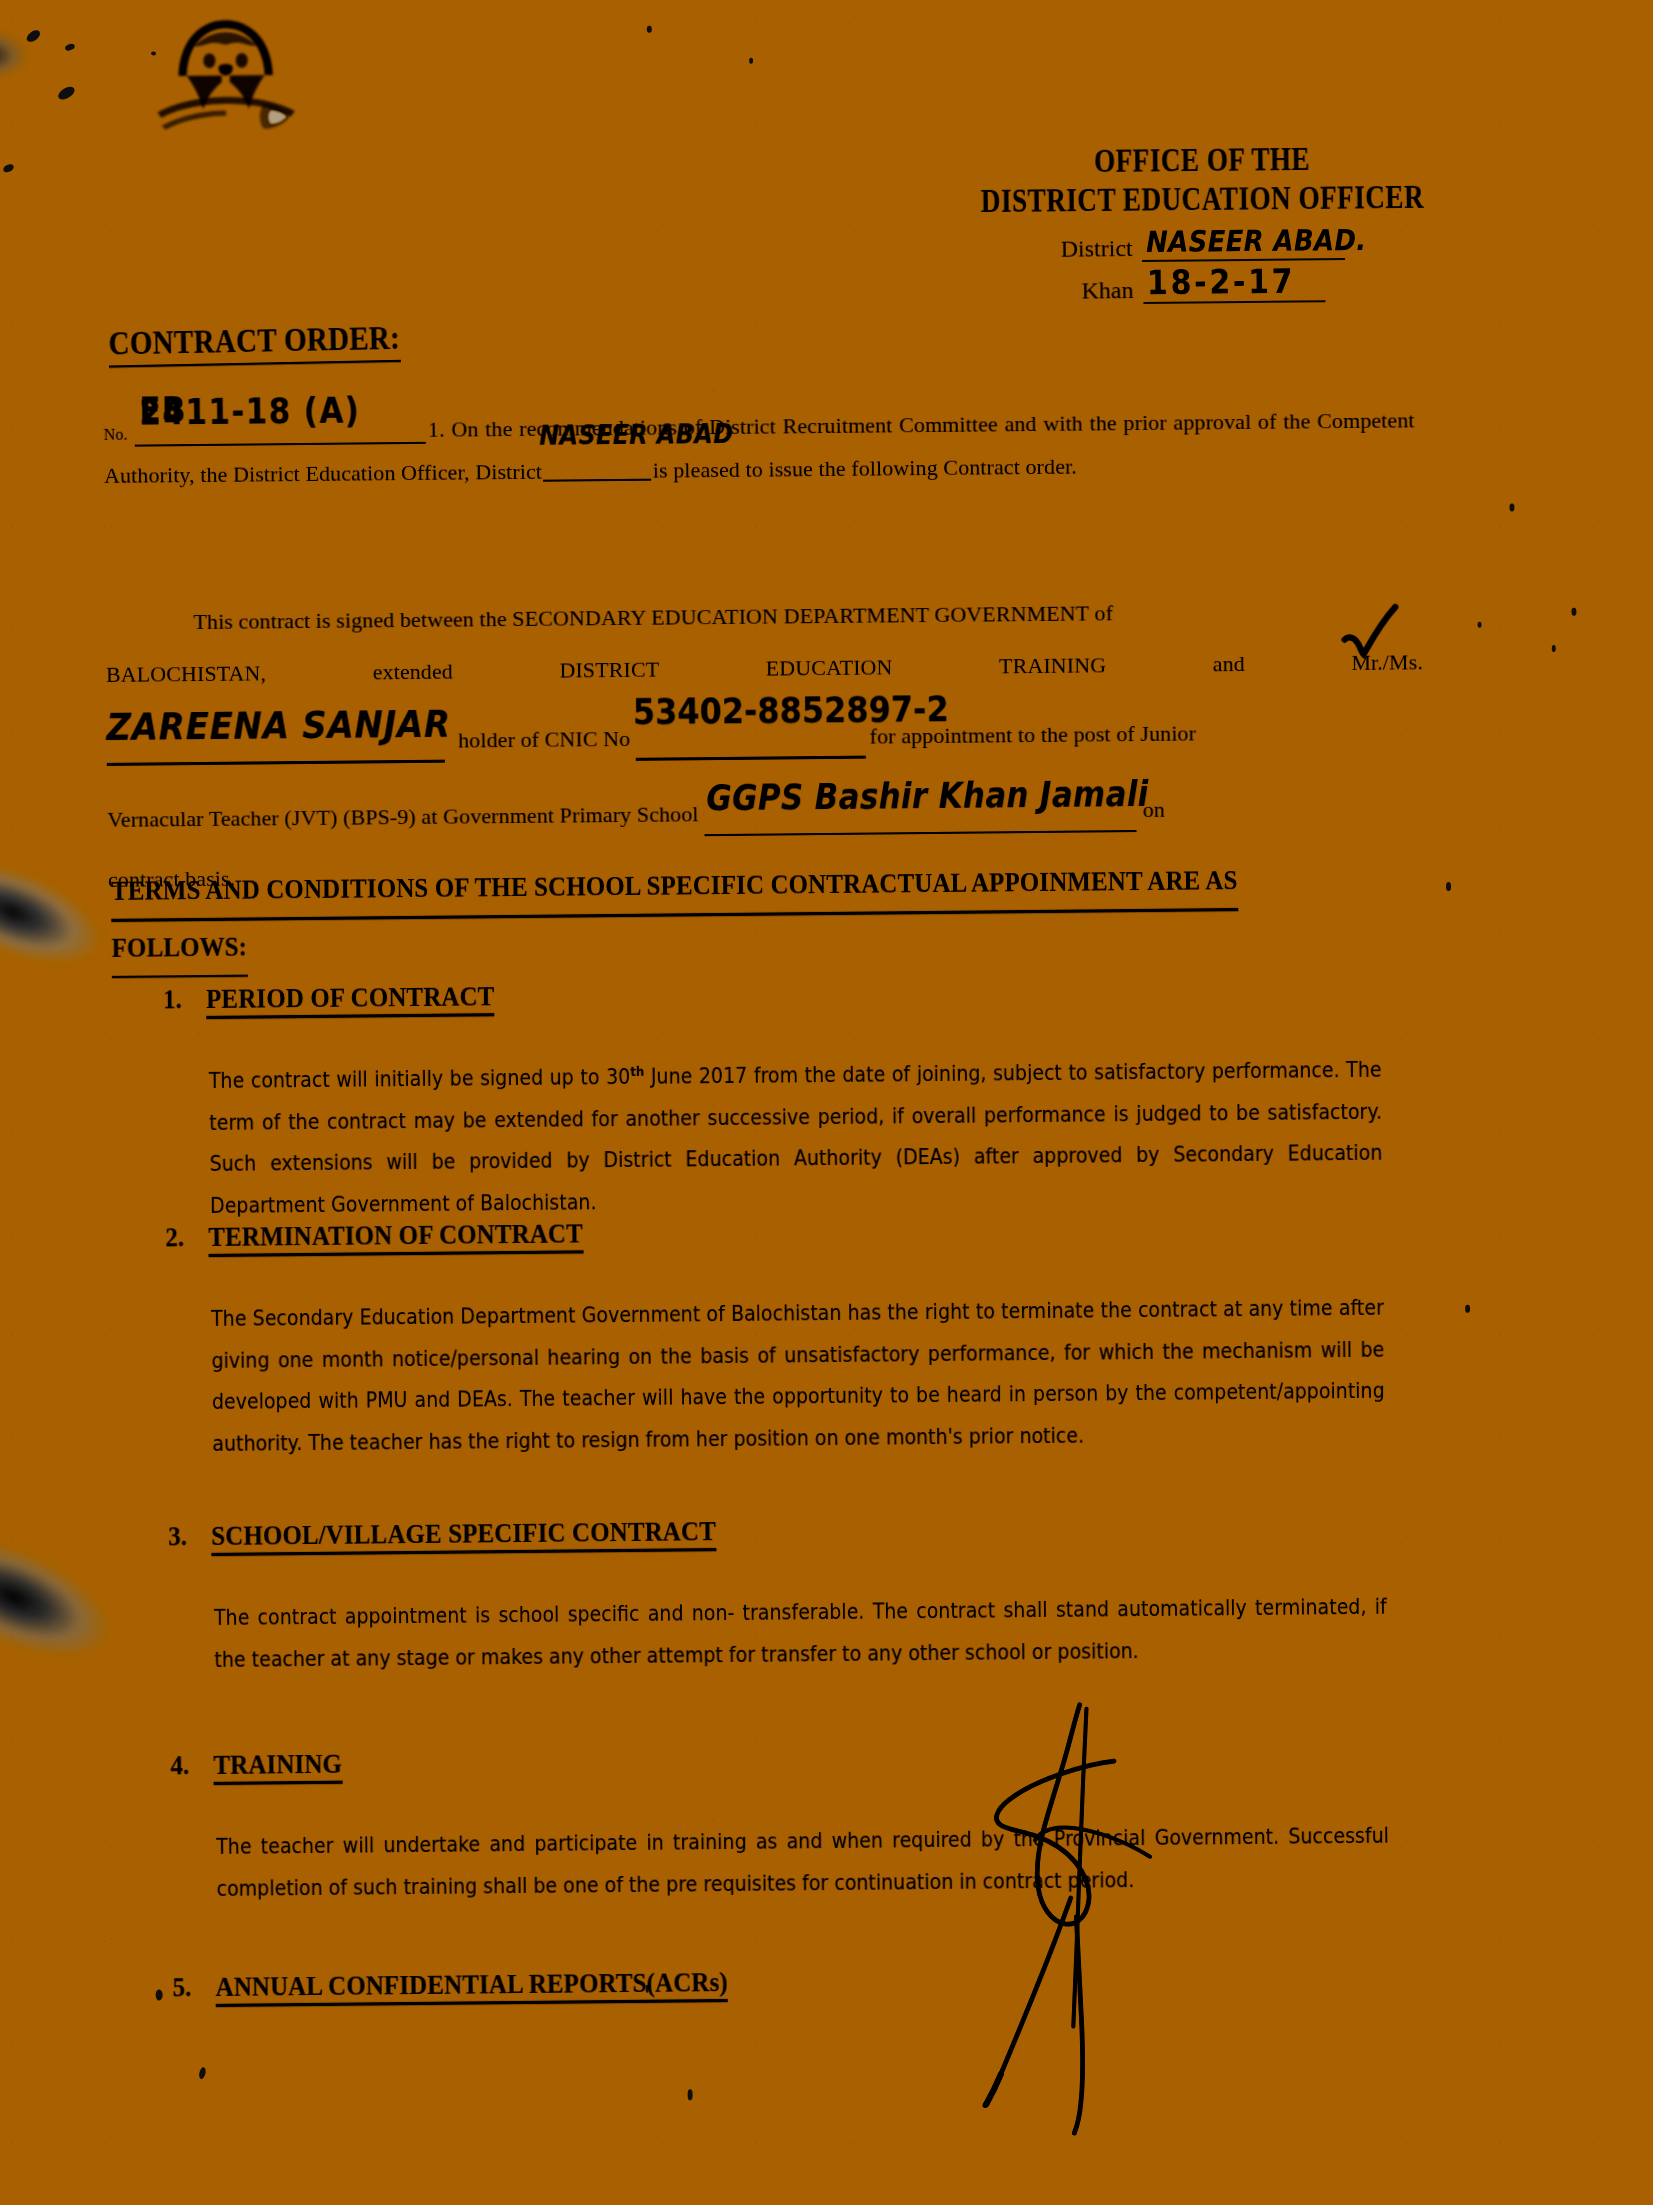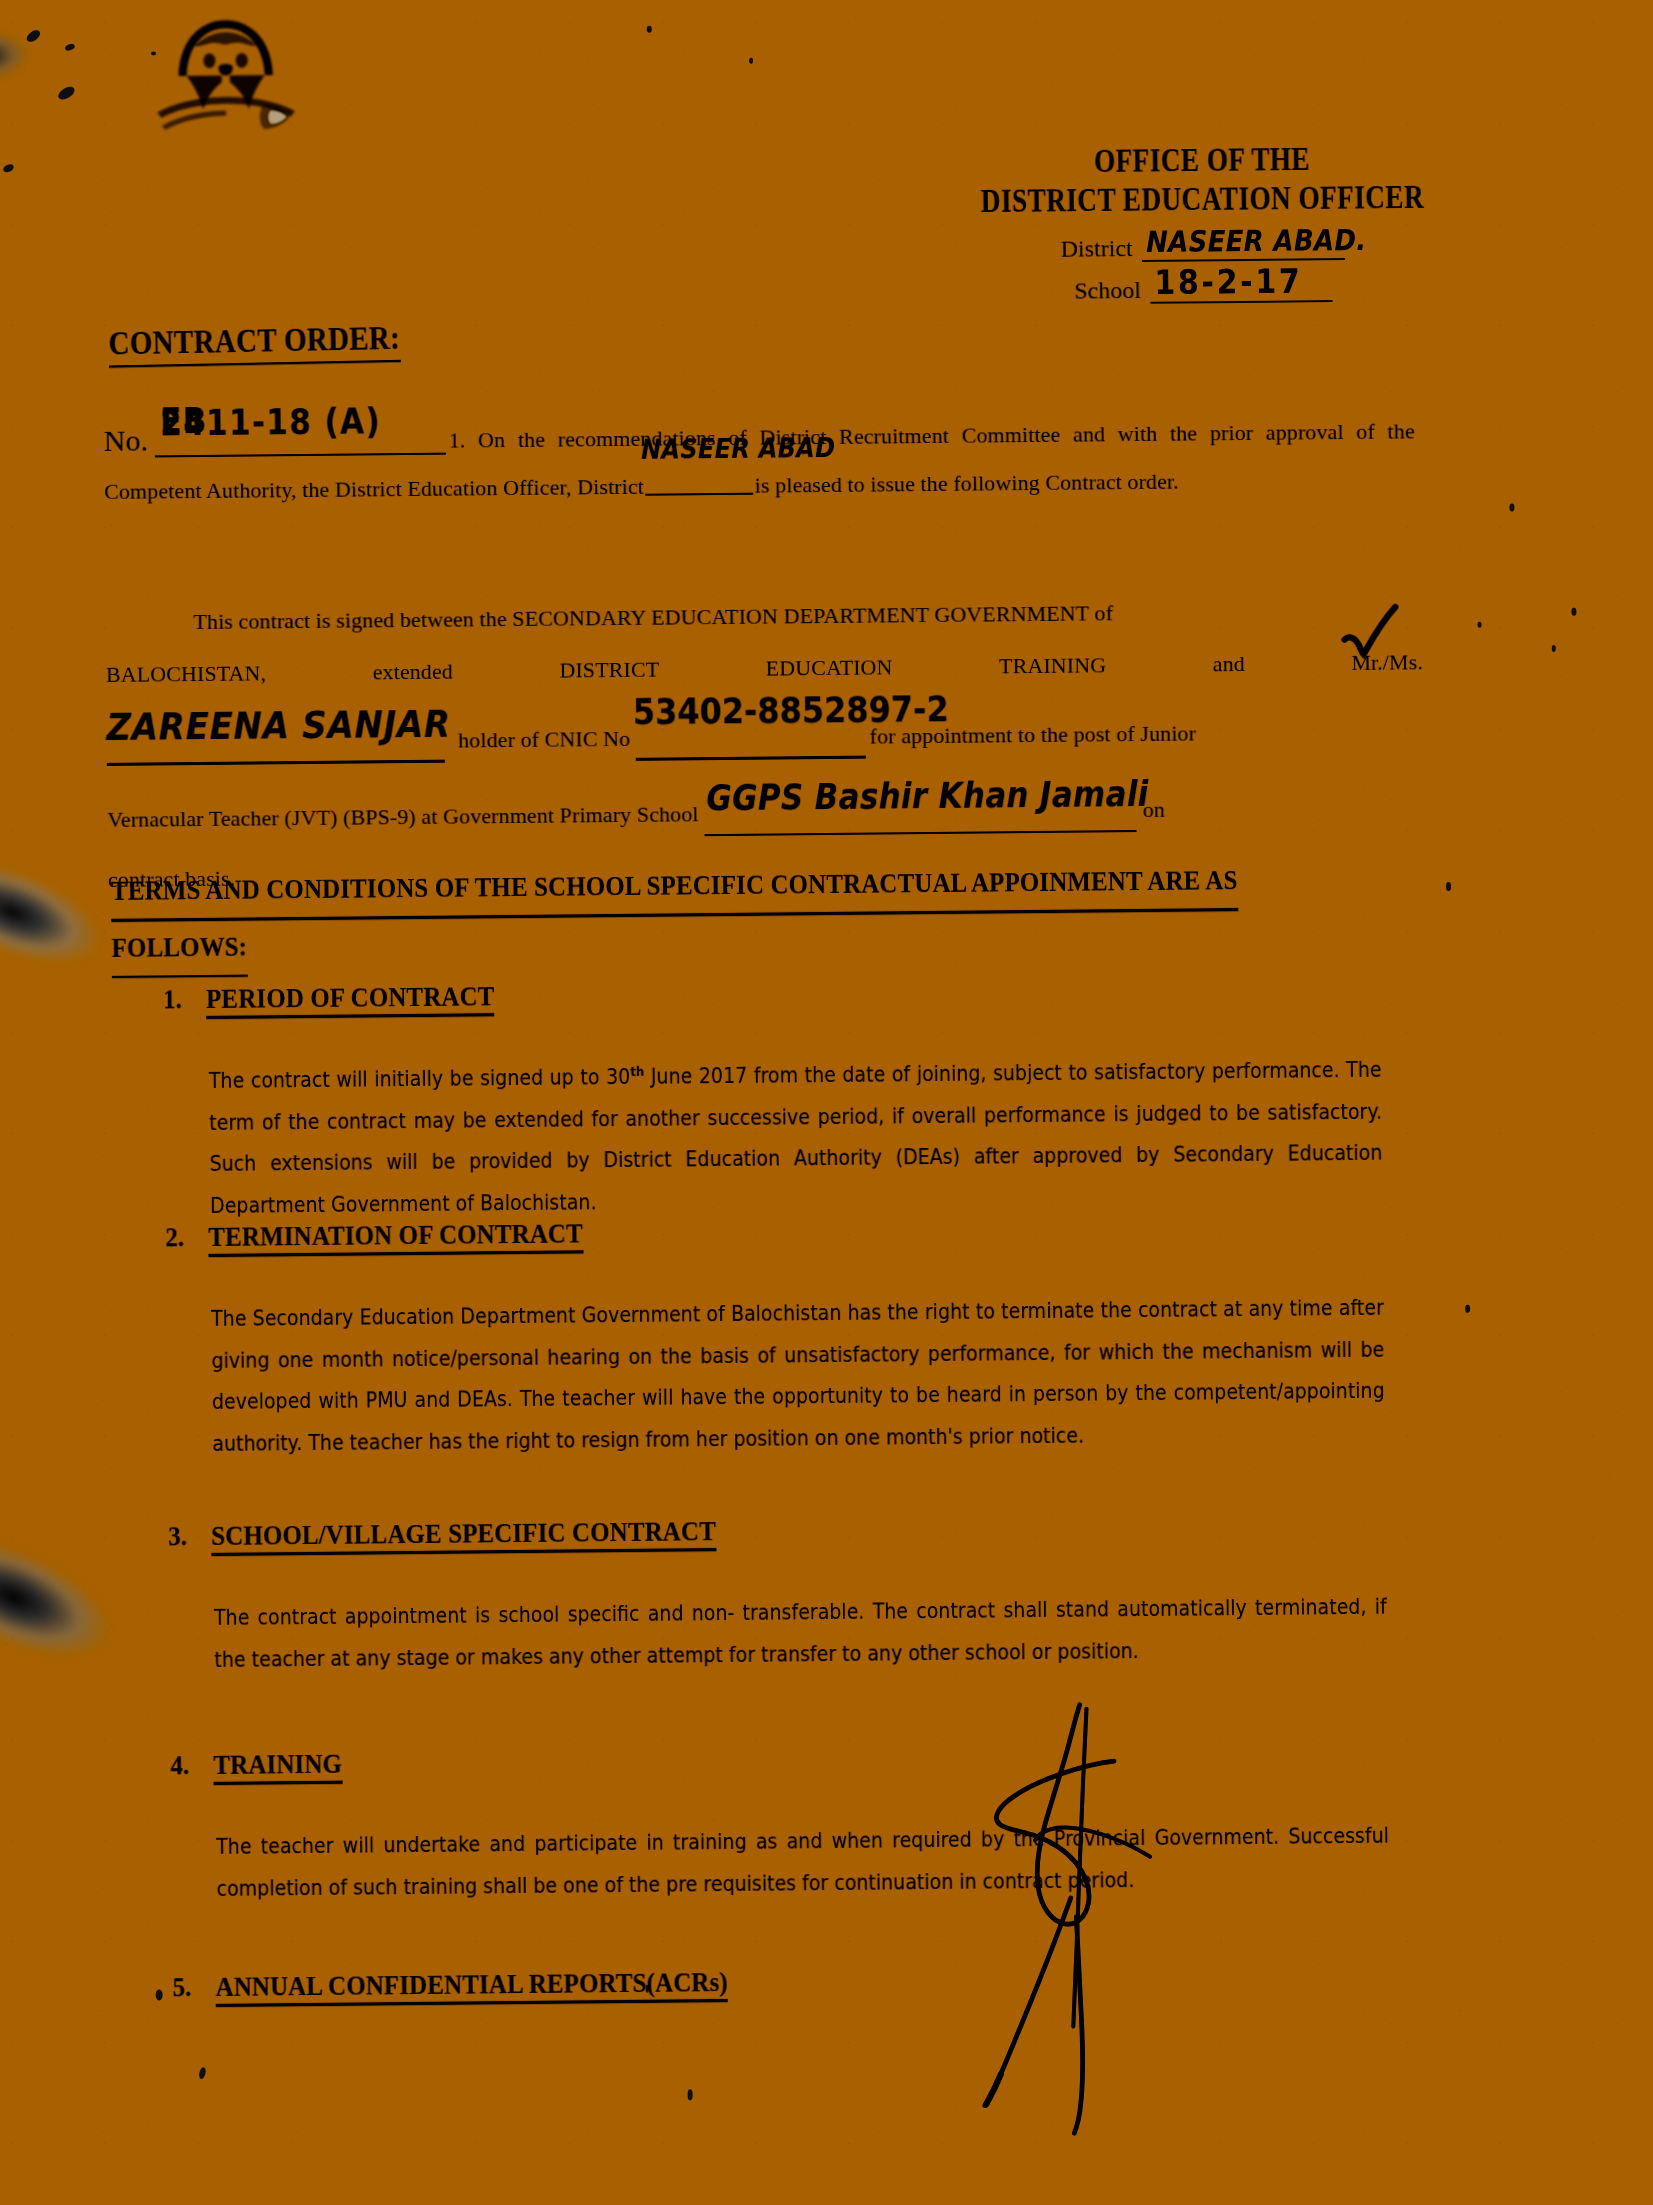--- a/index.html
+++ b/index.html
@@ -113,21 +113,21 @@
   .body-text{
     font-family:"Liberation Serif", serif;
     font-size:22px;line-height:1.95;
     text-align:justify;
     filter:blur(0.2px);
     letter-spacing:0.1px;
   }
   #para-1{
     position:absolute;left:108px;top:405px;width:1311px;
   }
-  #para-1 .no-label{font-size:30px;}
+  #para-1 .no-label{font-size:16px;}
   .nofield{
     display:inline-block;border-bottom:2.7px solid #000;
     min-width:291px;text-align:left;position:relative;
     height:30px;vertical-align:-6.8px;margin:0 2.7px 0 6.8px;
   }
   .nofield .hw{position:absolute;left:5.4px;bottom:1.4px;font-size:31px;
     letter-spacing:1.4px;font-style:normal;white-space:nowrap;}
   .sup-eb{
     position:absolute;left:223px;top:-34px;
     font-size:23px;font-style:italic;font-family:"DejaVu Sans",sans-serif;
@@ -274,21 +274,21 @@
     <div id="office-header">
       <div class="hdr-line l1">OFFICE OF THE</div>
       <div class="hdr-line l2">DISTRICT EDUCATION OFFICER</div>
       <div class="hdr-field">
         <span class="lbl">District</span>
         <span class="blank">
           <span class="hw">NASEER ABAD.</span>
         </span>
       </div>
       <div class="hdr-field dated">
-        <span class="lbl">School</span>
+        <span class="lbl">Khan</span>
         <span class="blank">
           <span class="hw">18-2-17</span>
         </span>
       </div>
     </div>
 
     <div id="contract-order-title">CONTRACT ORDER:</div>
 
     <div id="para-1" class="body-text">
       <span class="no-label">No.</span><span class="nofield"><span class="hw">2411-18 (A)</span><span class="sup-eb hw">EB</span></span><span>1. On the recommendations of District Recruitment Committee and with the prior approval of the Competent Authority, the District Education Officer, District</span><span class="inlineblank"><span class="hw hw-over">NASEER ABAD</span></span><span>is pleased to issue the following Contract order.</span>

